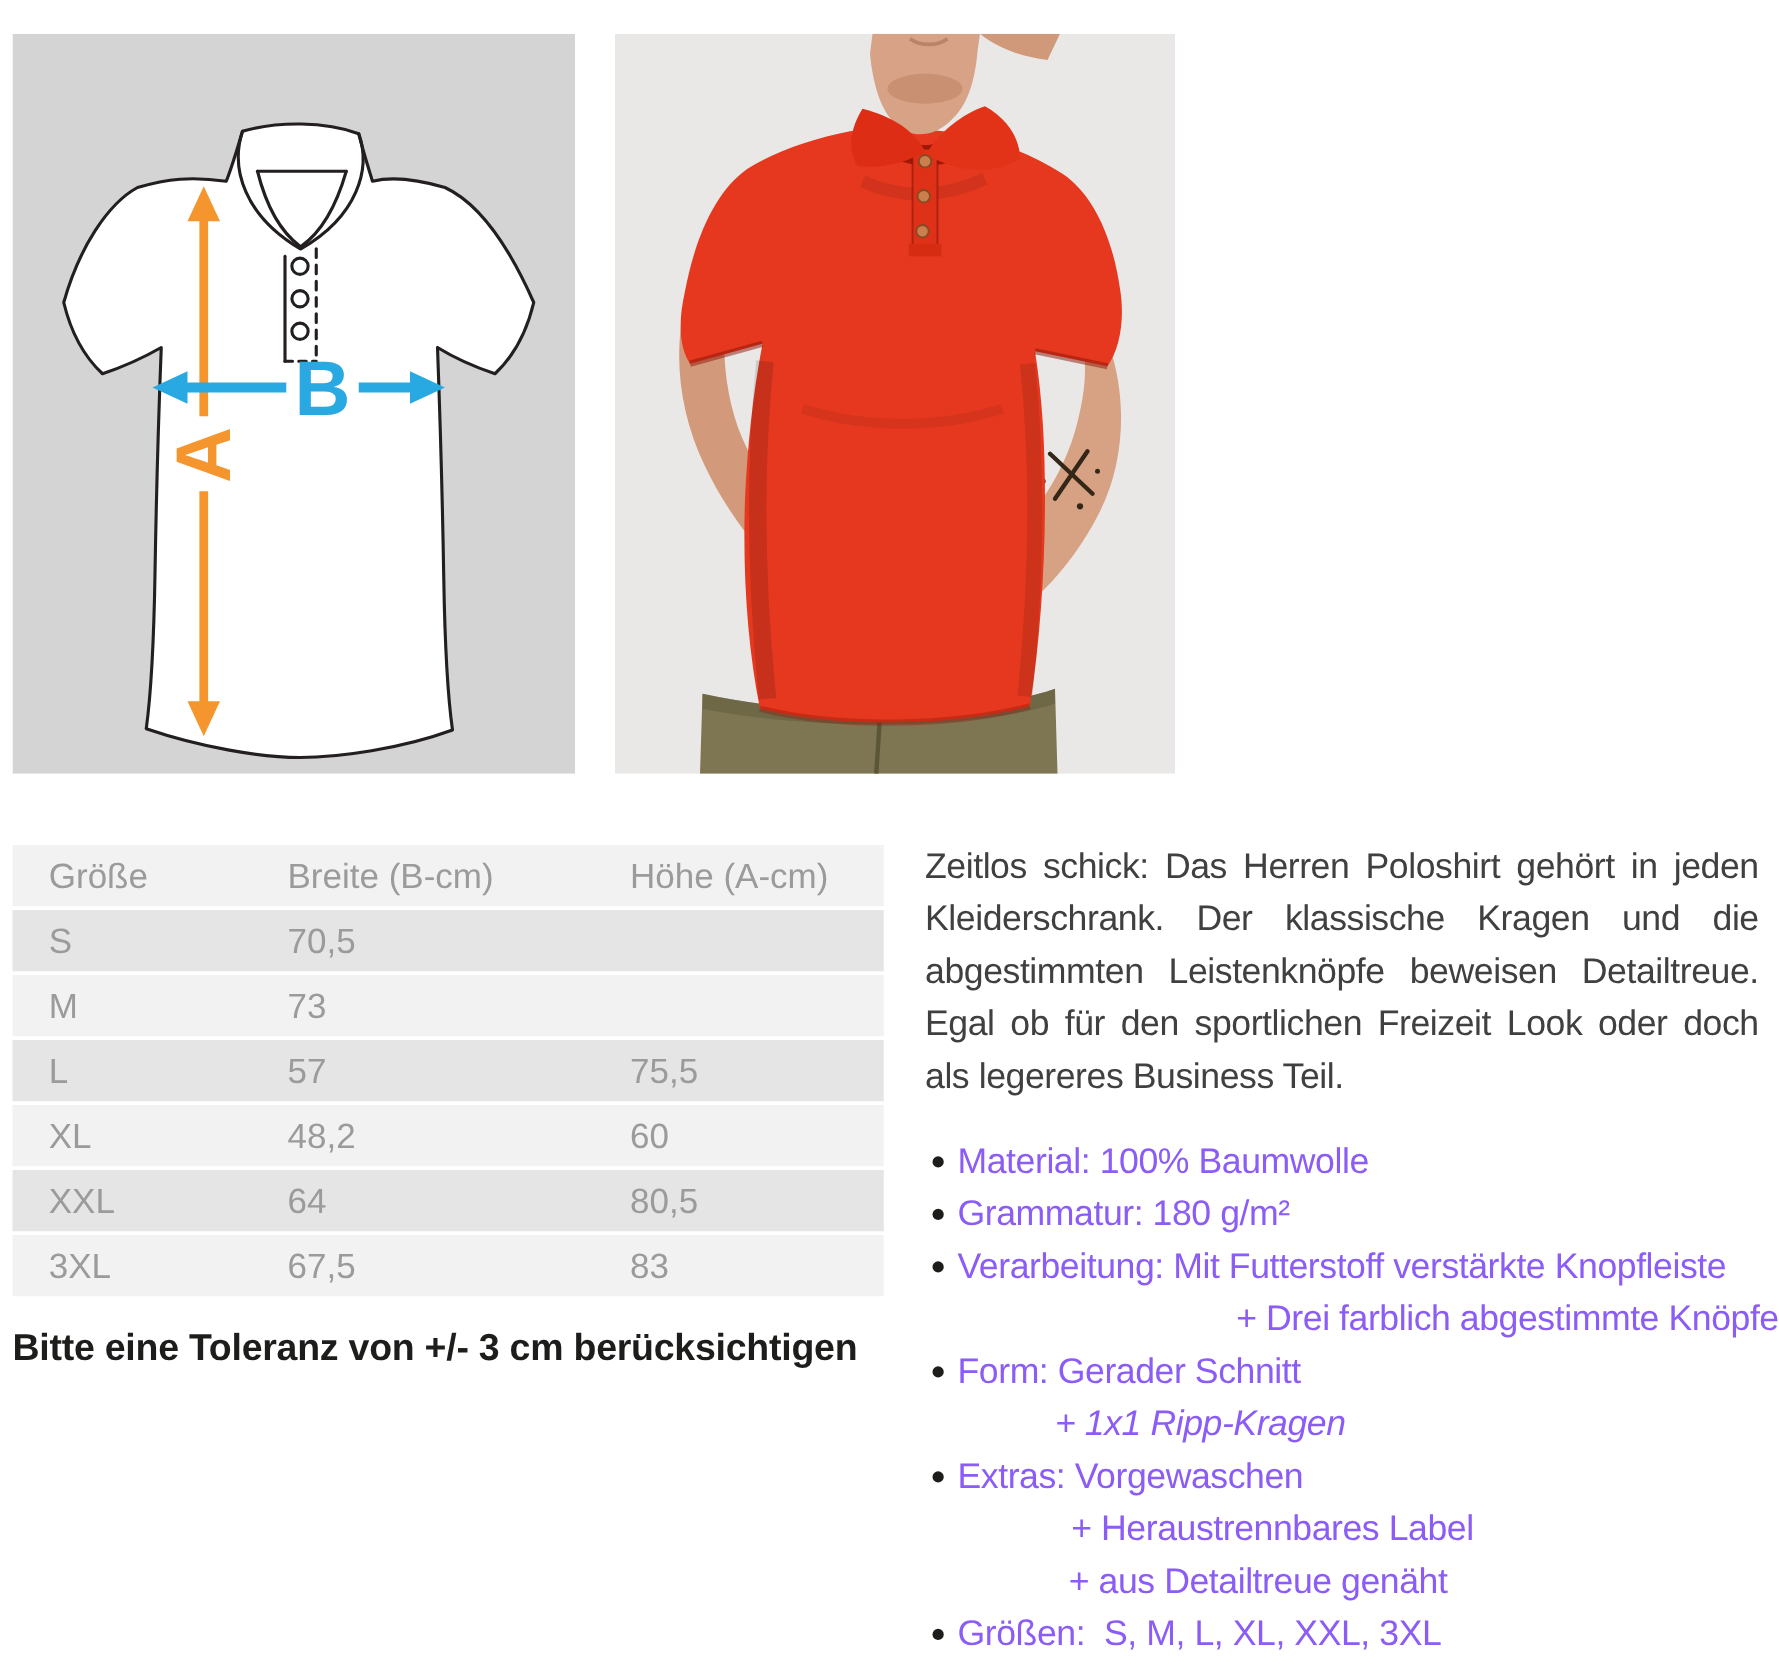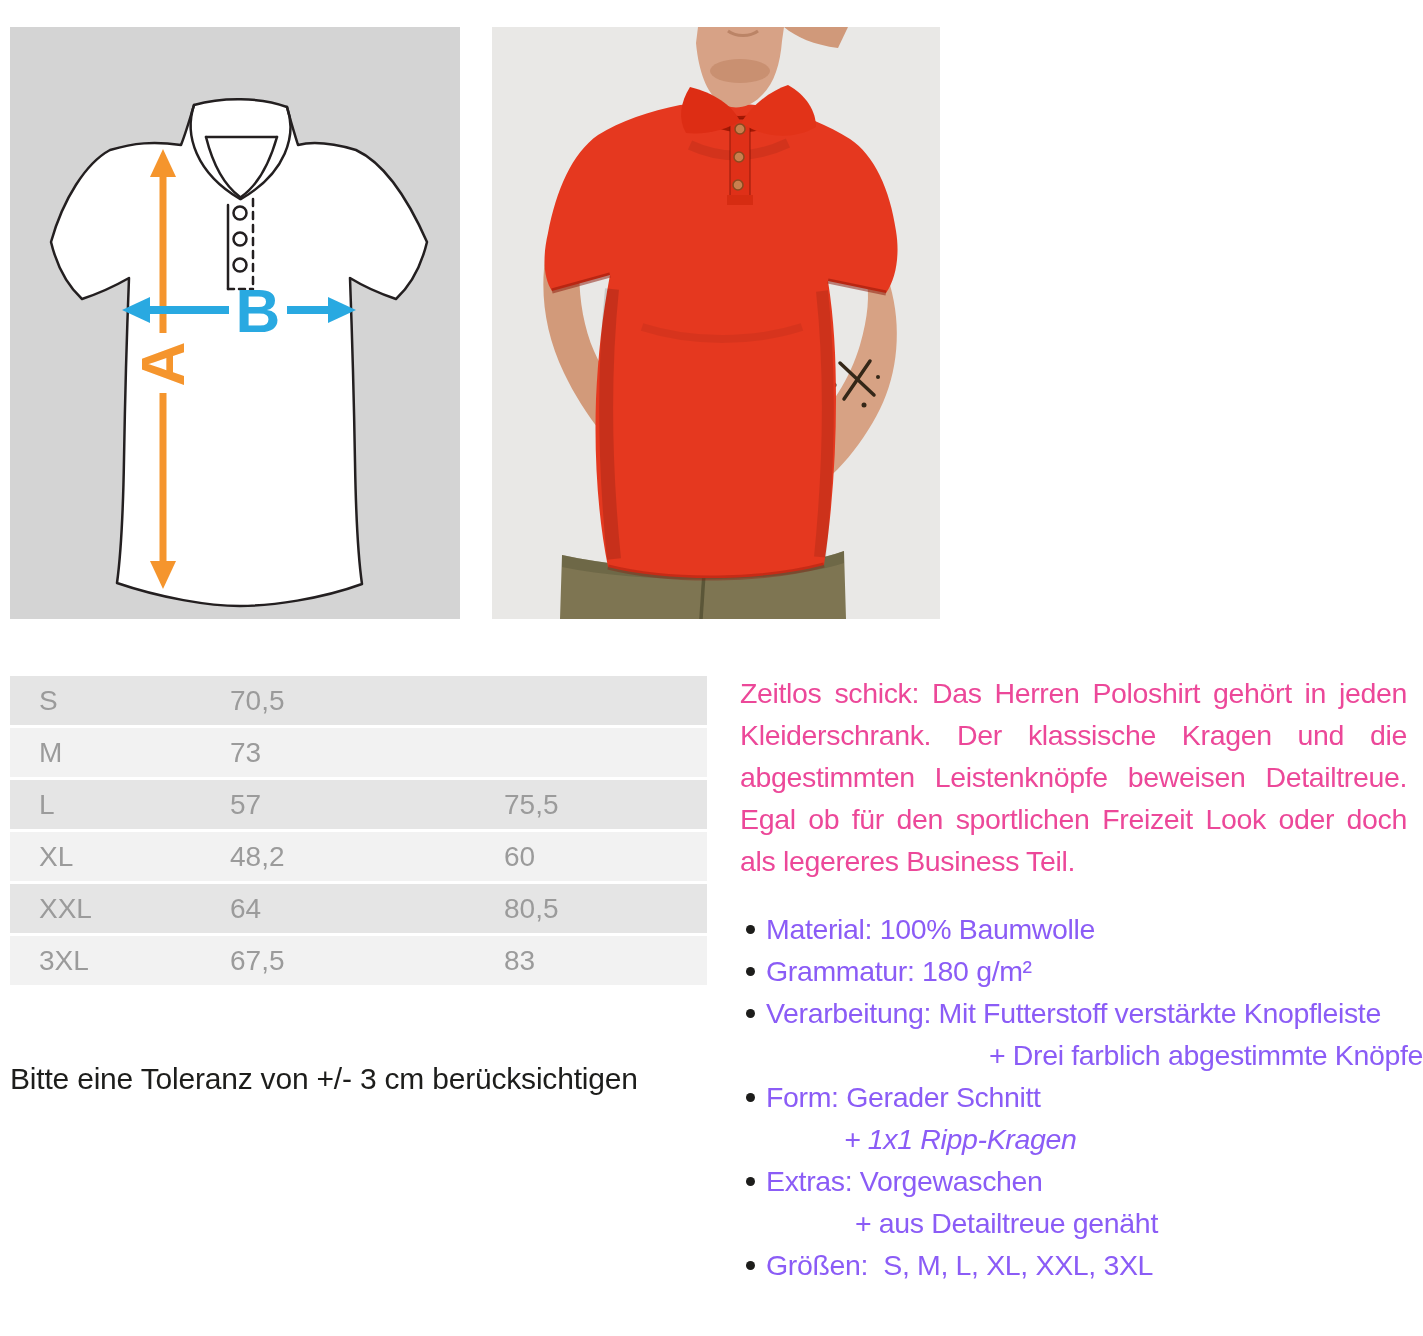--- a/index.html
+++ b/index.html
@@ -13,25 +13,25 @@
   
   .size-table{position:absolute;left:10px;top:676px;width:697px;}
   .t-row{display:grid;grid-template-columns:191px 274px 1fr;height:49px;margin-bottom:3px;
          align-items:center;font-size:28px;color:#9b9b9b;}
   .t-row > span{padding-left:29px;white-space:nowrap;}
   .t-head{background:#f2f2f2;}
   .t-dark{background:#e5e5e5;}
   .t-light{background:#f2f2f2;}
 
   .tolerance-note{position:absolute;left:10px;top:1062px;font-size:30px;color:#1d1d1b;
-                  letter-spacing:-0.2px;white-space:nowrap;}
+                  letter-spacing:-0.2px;white-space:nowrap;font-weight:bold;}
 
   
   .desc-paragraph{position:absolute;left:740px;top:672px;width:667px;font-size:28.5px;
-                  line-height:42px;text-align:justify;letter-spacing:-0.35px;color:#ec4899;}
+                  line-height:42px;text-align:justify;letter-spacing:-0.35px;color:#404040;}
   .spec-list{position:absolute;left:740px;top:908px;width:683px;font-size:28.5px;
              line-height:42px;letter-spacing:-0.35px;color:#8b5cf6;}
   .spec-row{position:relative;padding-left:26px;}
   .spec-dot{position:absolute;left:6px;top:17px;width:9px;height:9px;border-radius:50%;
             background:#1d1d1b;}
   .spec-text{white-space:pre-wrap;}
   .spec-sub{white-space:pre-wrap;}
   .ind-a{padding-left:209px;text-align:right;}
   .ind-b{padding-left:104px;font-style:italic;}
   .ind-c{padding-left:117px;}
@@ -171,20 +171,25 @@
         <path d="M 198,60 C 188,76 186,92 194,106 C 216,108 236,102 248,94 C 240,78 222,66 198,60 Z" fill="#dd2d14"></path>
         <path d="M 296,58 C 314,68 324,84 324,100 C 300,114 270,110 249,96 C 260,78 278,64 296,58 Z" fill="#e23318"></path>
         <circle cx="248" cy="102" r="5" fill="#c97f4e" stroke="#8a4a20" stroke-width="1.5"></circle>
         <circle cx="247" cy="130" r="5" fill="#c97f4e" stroke="#8a4a20" stroke-width="1.5"></circle>
         <circle cx="246" cy="158" r="5" fill="#c97f4e" stroke="#8a4a20" stroke-width="1.5"></circle>
       </g>
     </svg>
   </div>
 
   <div class="size-table">
+    <div class="t-row t-head">
+      <span>Größe</span>
+      <span>Breite (B-cm)</span>
+      <span>Höhe (A-cm)</span>
+    </div>
     <div class="t-row t-dark">
       <span>S</span>
       <span>70,5</span>
     </div>
     <div class="t-row t-light">
       <span>M</span>
       <span>73</span>
     </div>
     <div class="t-row t-dark">
       <span>L</span>
@@ -228,20 +233,21 @@
     <div class="spec-sub ind-a">+ Drei farblich abgestimmte Knöpfe</div>
     <div class="spec-row">
       <span class="spec-dot"></span>
       <span class="spec-text">Form: Gerader Schnitt</span>
     </div>
     <div class="spec-sub ind-b">+ 1x1 Ripp-Kragen</div>
     <div class="spec-row">
       <span class="spec-dot"></span>
       <span class="spec-text">Extras: Vorgewaschen</span>
     </div>
+    <div class="spec-sub ind-c">+ Heraustrennbares Label</div>
     <div class="spec-sub ind-d">+ aus Detailtreue genäht</div>
     <div class="spec-row">
       <span class="spec-dot"></span>
       <span class="spec-text">Größen:  S, M, L, XL, XXL, 3XL</span>
     </div>
   </div>
 
 </div>
 
 </body></html>

